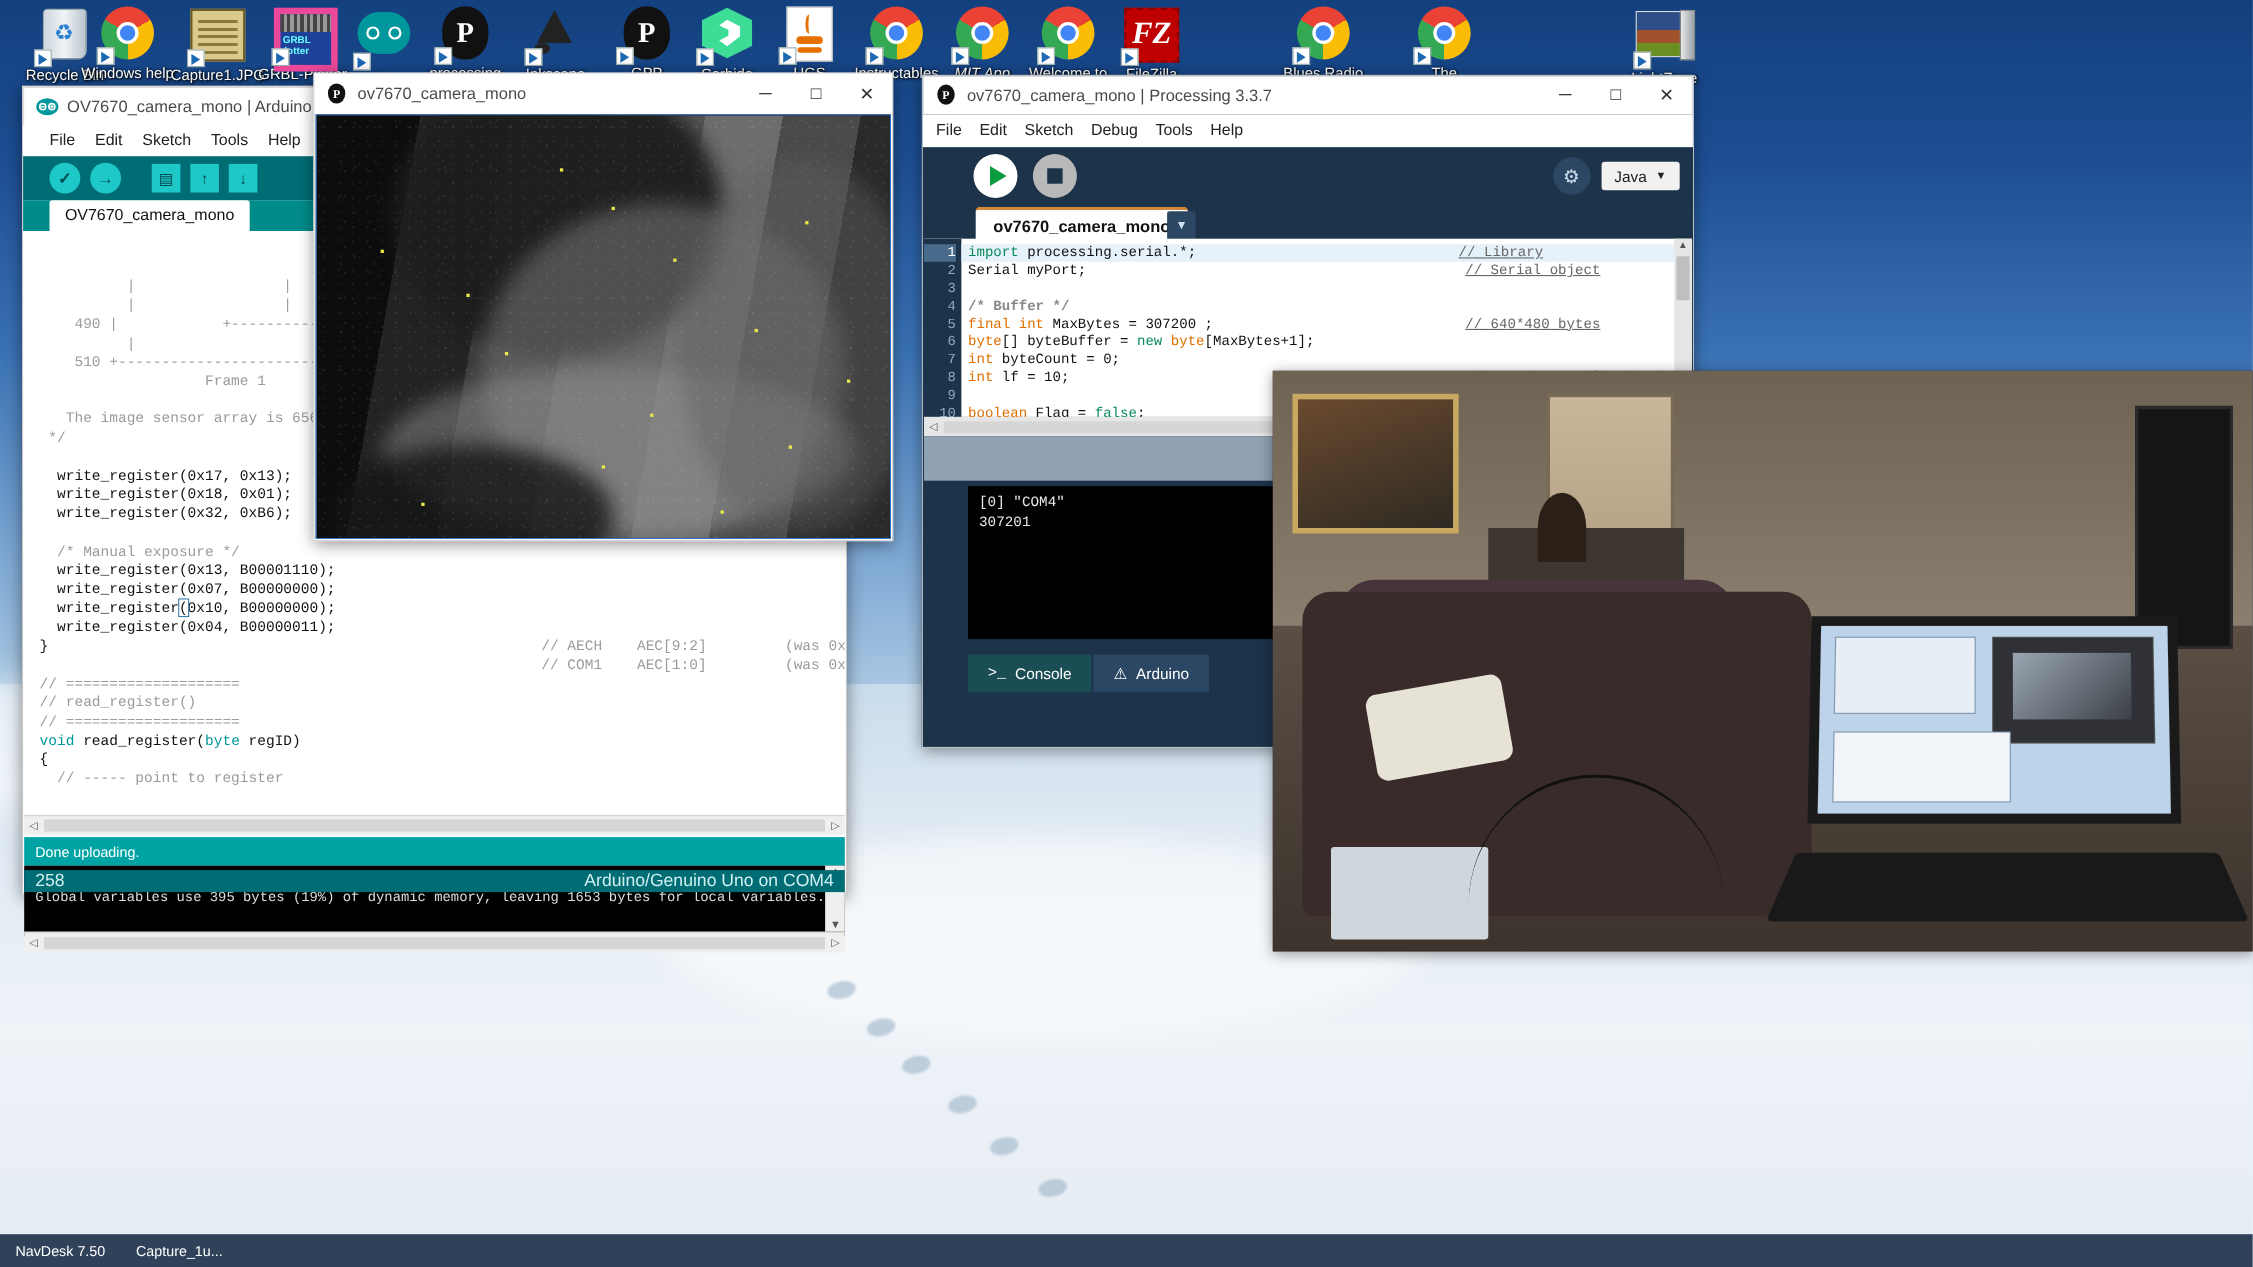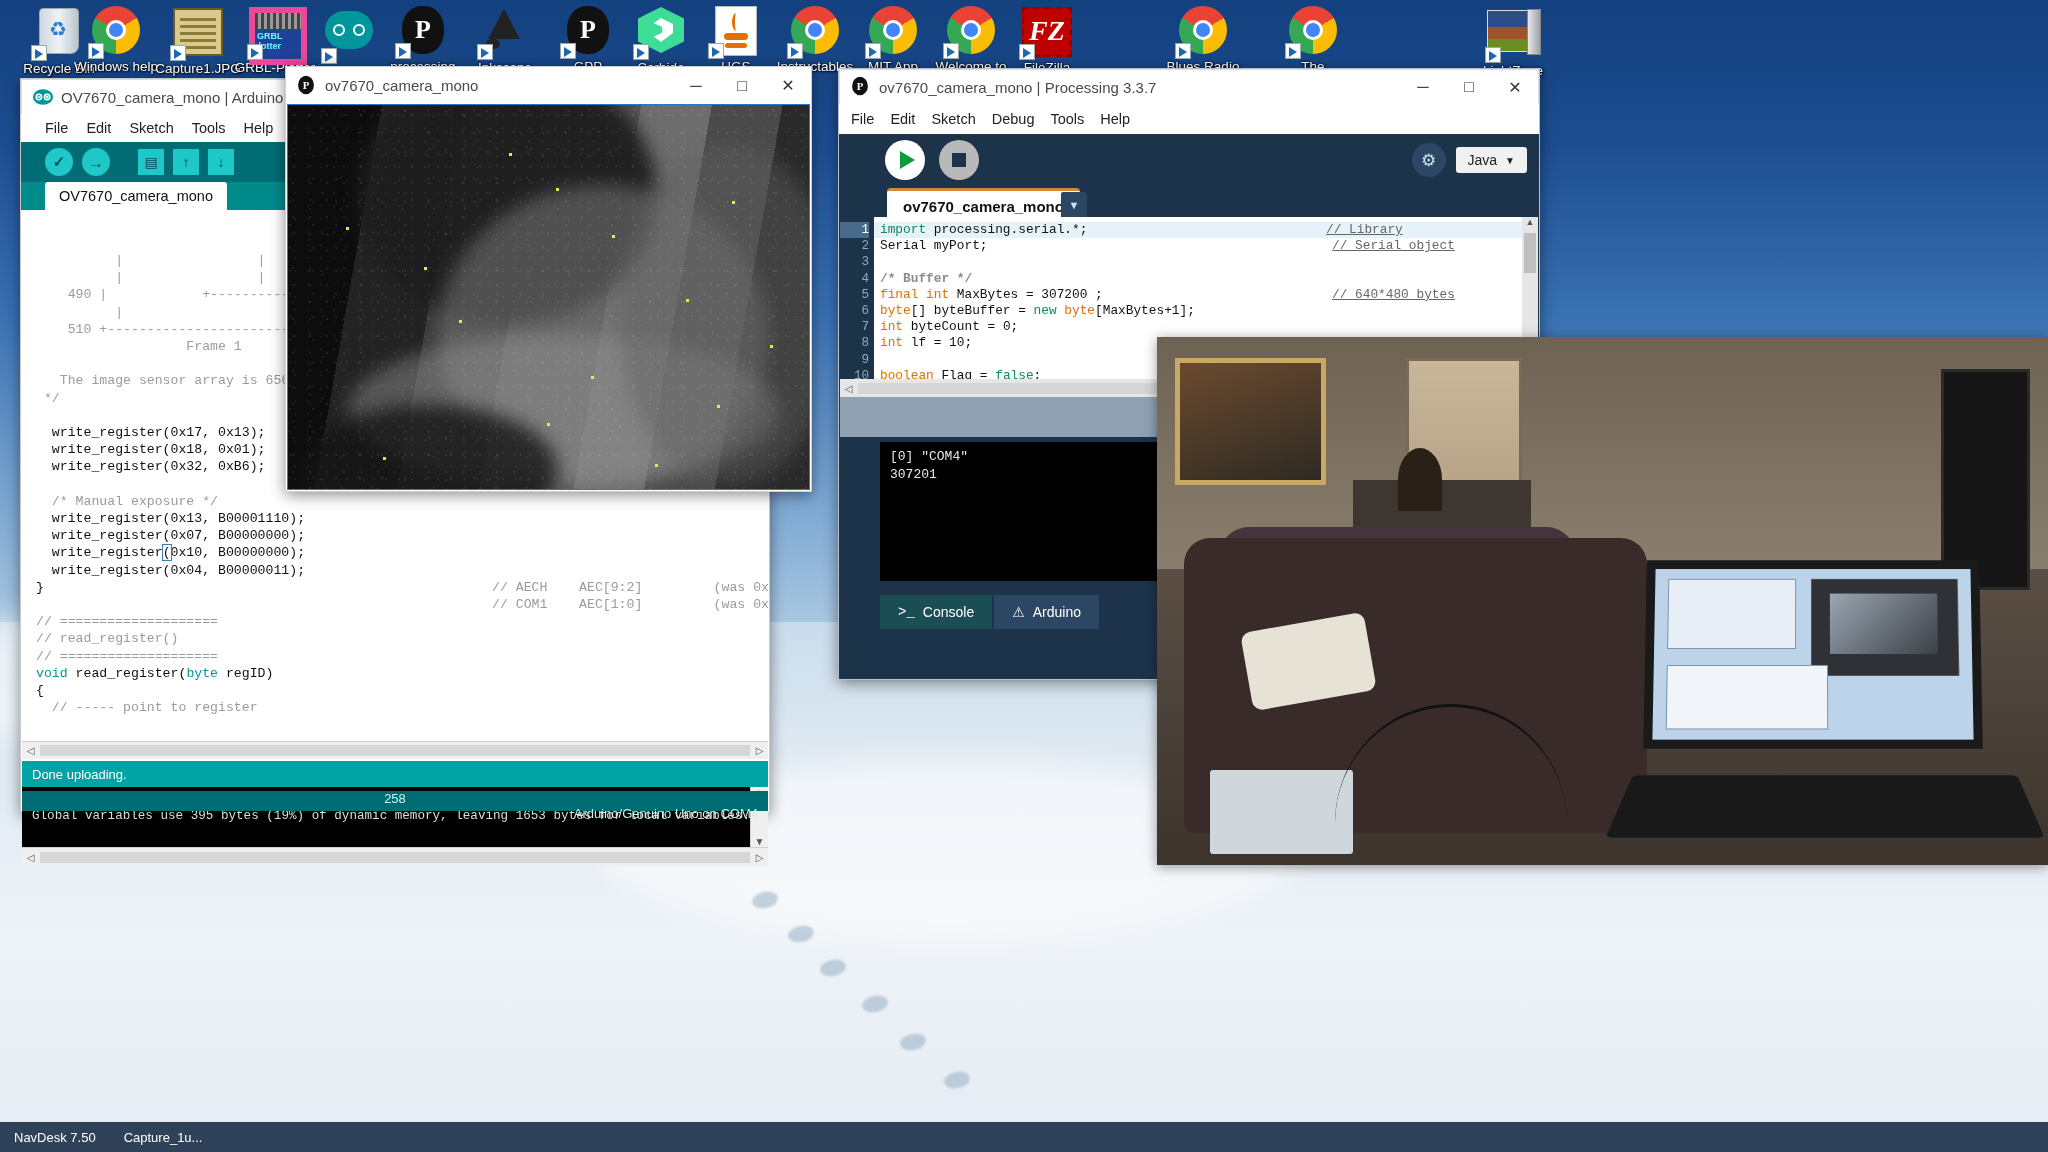--- a/index.html
+++ b/index.html
@@ -119,21 +119,21 @@
     color:#fff;font-size:13px;display:flex;align-items:center;padding-left:10px;}
   #arduino .console{position:absolute;left:1px;right:1px;top:708px;height:60px;background:#000;color:#ddd;
     font-family:"Liberation Mono",monospace;font-size:12.6px;line-height:17px;padding:4px 0 0 10px;
     overflow:hidden;white-space:pre;}
   #arduino .conscroll{position:absolute;right:1px;top:708px;width:17px;height:60px;background:#efefef;
     border-left:1px solid #d0d0d0;display:flex;flex-direction:column;align-items:center;justify-content:space-between;
     font-size:10px;color:#555;}
   #arduino .hsbar2{position:absolute;left:1px;right:1px;top:768px;height:18px;background:#efefef;
     border-top:1px solid #d0d0d0;display:flex;align-items:center;}
   #arduino .statusbar{position:absolute;left:1px;right:1px;bottom:1px;height:20px;background:#006d75;
-    color:#cfeff0;font-size:13px;display:flex;align-items:center;padding:0 10px;flex-direction:column;}
+    color:#cfeff0;font-size:16px;display:flex;align-items:center;padding:0 10px;}
   #arduino .statusbar .right{margin-left:auto;}
 
   
   #camwin{left:285px;top:66px;width:525px;height:424px;background:#fff;border:1px solid #cfcfcf;}
   #camwin .titlebar{border:none;height:37px;}
   #camwin .imgarea{position:absolute;left:1px;top:37px;right:1px;bottom:1px;
     background:#151515;overflow:hidden;border:1px solid #2b76c9;box-sizing:border-box;}
   .noise{position:absolute;inset:0;
     background:
       radial-gradient(circle at 10% 20%,rgba(255,255,255,.10) 0 1px,transparent 1px),
@@ -311,21 +311,21 @@
       </div>
       <div class="cap">UGS</div>
     </div>
     <div class="dicon" style="left: 762px;">
       <div class="glyph">
         <div class="chrome"></div>
         <span class="shortcut-arrow"></span>
       </div>
       <div class="cap">Instructables</div>
     </div>
-    <div class="dicon" style="left: 840px;">
+    <div class="dicon" style="left: 840px; font-style: italic;">
       <div class="glyph">
         <div class="chrome"></div>
         <span class="shortcut-arrow"></span>
       </div>
       <div class="cap">MIT App</div>
     </div>
     <div class="dicon" style="left: 918px;">
       <div class="glyph">
         <div class="chrome"></div>
         <span class="shortcut-arrow"></span>

